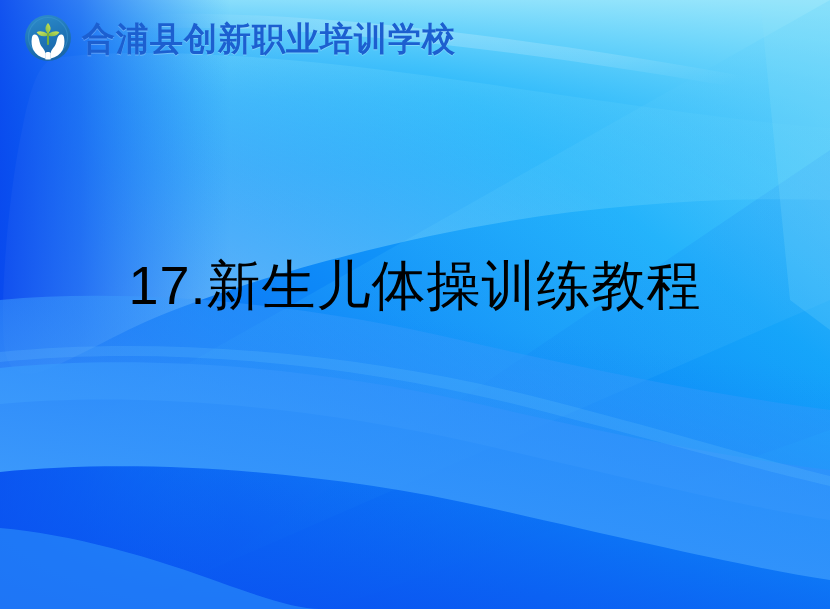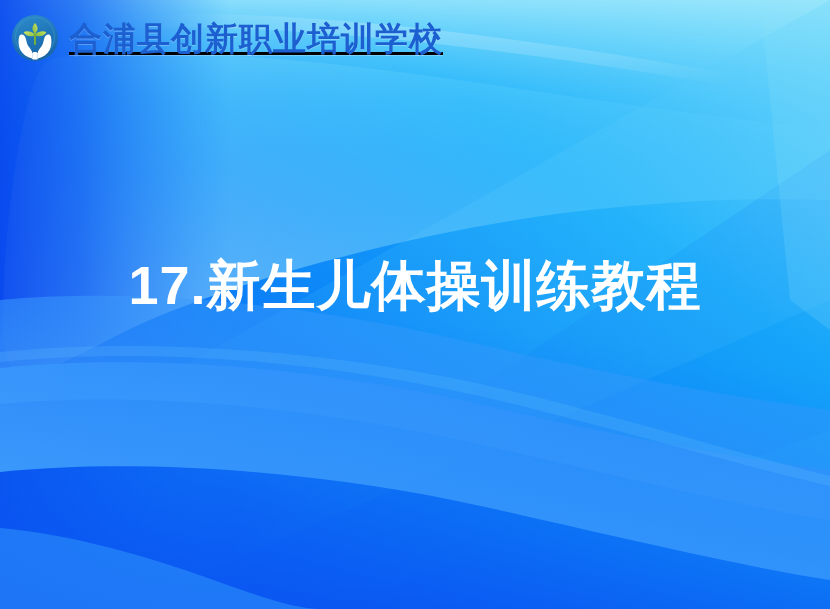--- a/index.html
+++ b/index.html
@@ -28,24 +28,23 @@
 
   
   .header {
     position: absolute;
     left: 0;
     top: 0;
     width: 830px;
     height: 76px;
     display: flex;
     align-items: center;
-    padding-left: 11px;
+    padding-left: 24px;
     box-sizing: border-box;
     z-index: 5;
-    text-decoration: underline;
   }
   .logo-mark {
     width: 48px;
     height: 48px;
     flex: 0 0 48px;
     position: relative;
     margin-right: 10px;
   }
   .logo-mark svg { display: block; }
   .school-name {
@@ -65,22 +64,22 @@
     top: 236px;
     width: 830px;
     height: 100px;
     display: flex;
     align-items: center;
     justify-content: center;
     z-index: 6;
   }
   .title {
     font-size: 54px;
-    font-weight: 700;
-    color: #ffffff;
+    font-weight: 400;
+    color: #000000;
     letter-spacing: 1px;
     white-space: nowrap;
     line-height: 1.1;
   }
 </style>
 </head>
 <body>
 
 <div id="slide">
 

